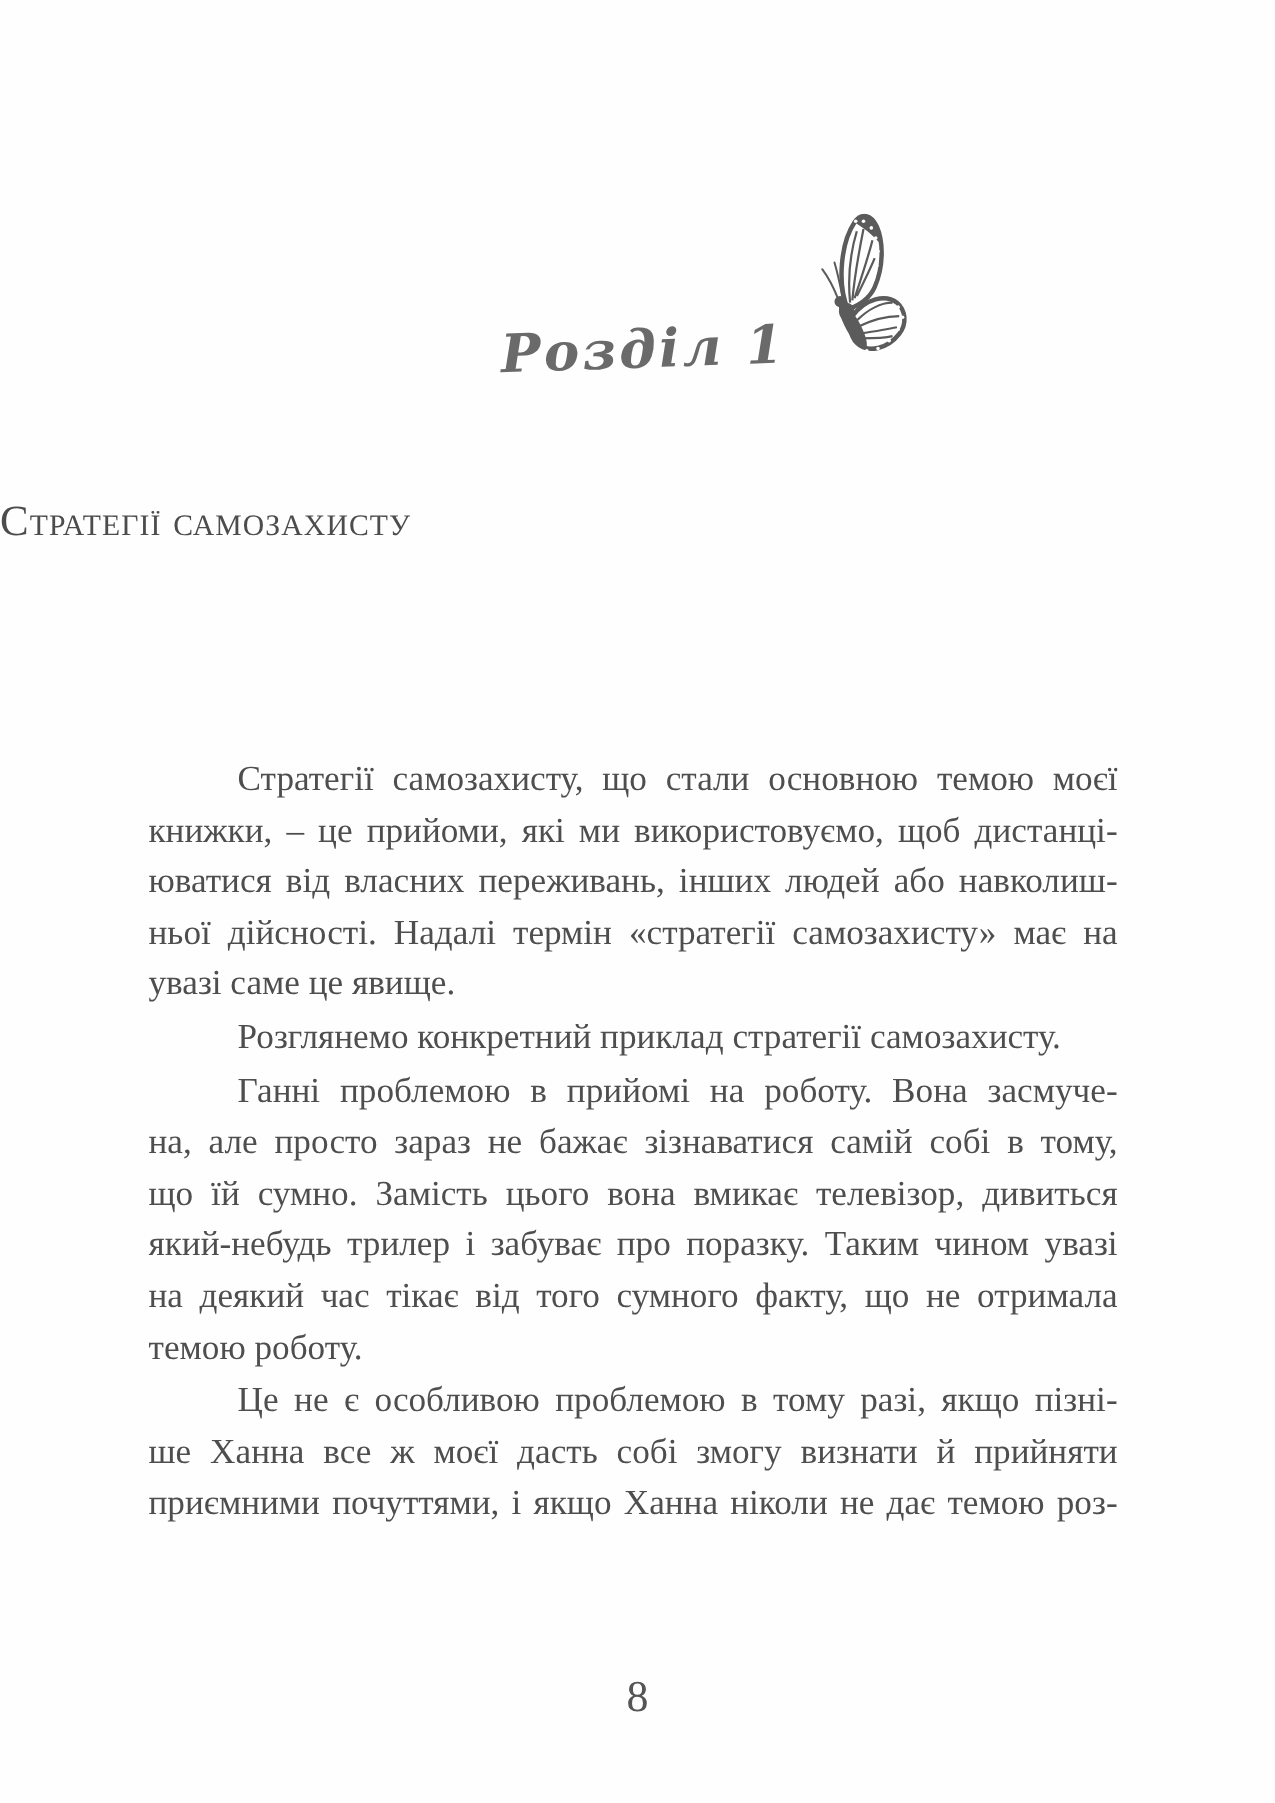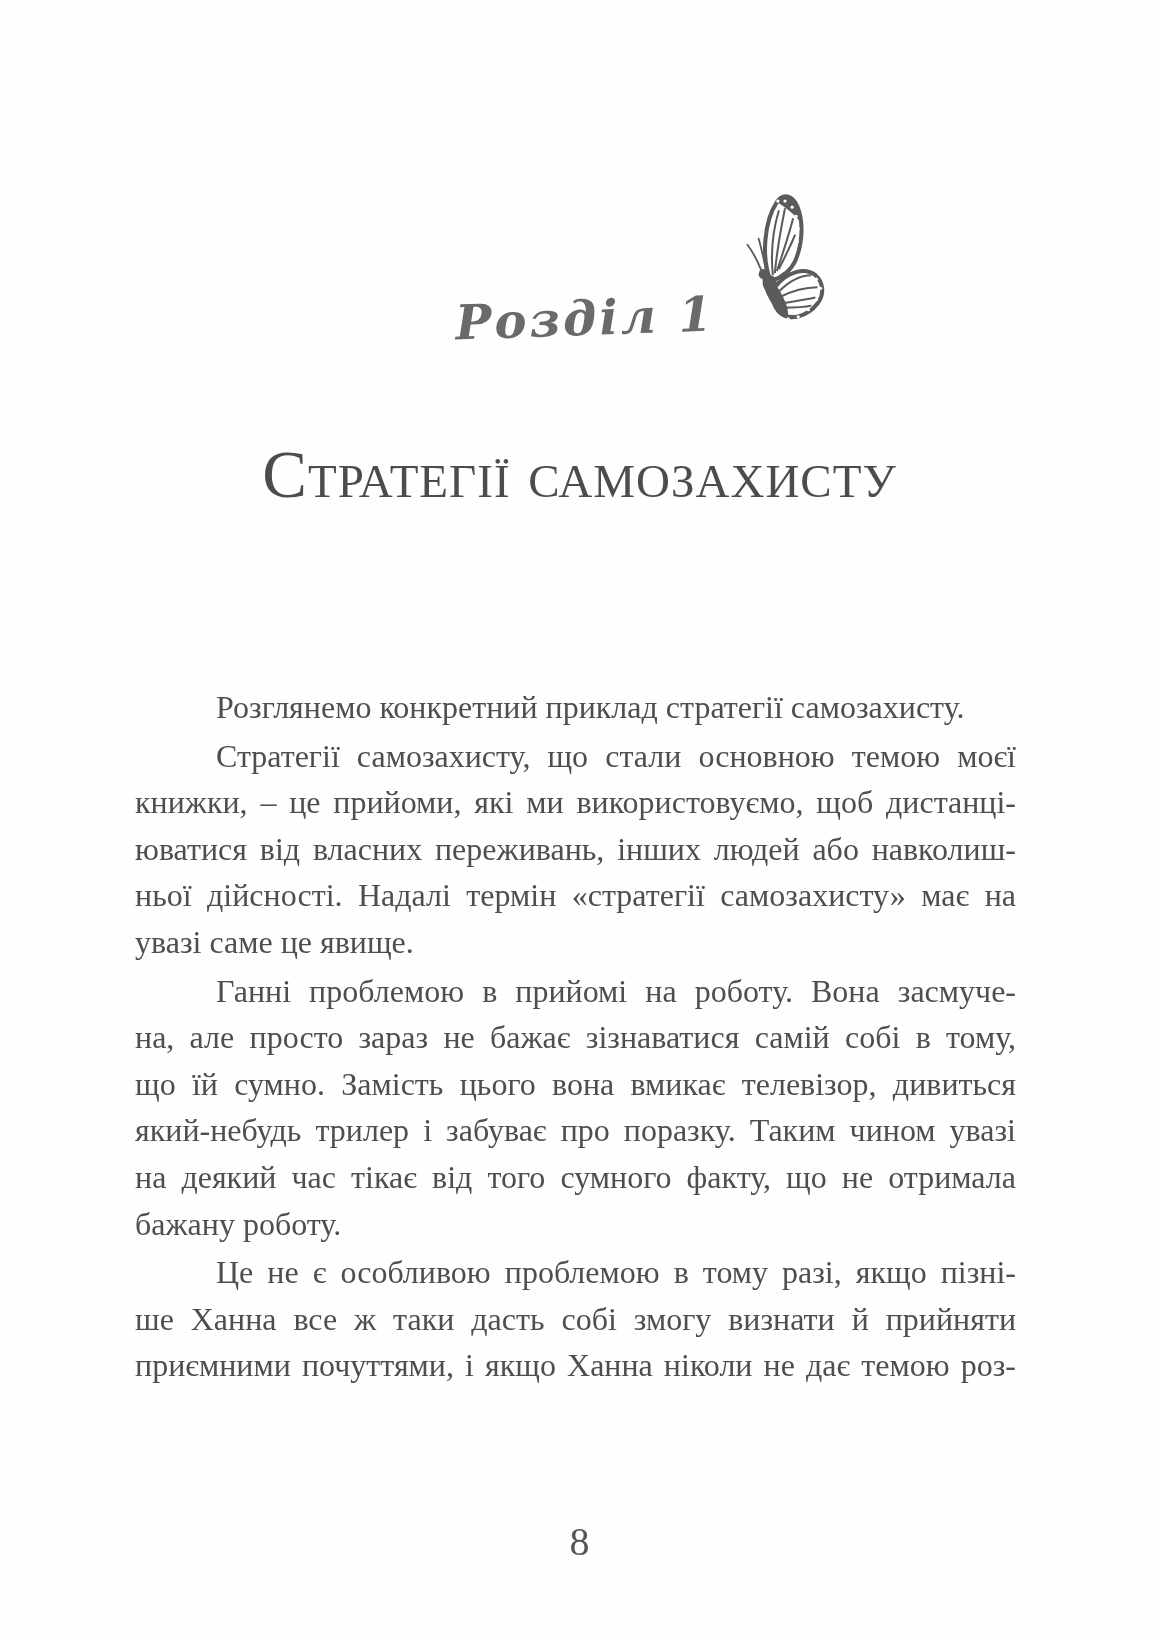--- a/index.html
+++ b/index.html
@@ -25,24 +25,24 @@
   }
   .butterfly{
     position:absolute;
     left:744px;top:194px;
     width:82px;height:138px;
   }
   .chapter-title{
     position:absolute;
     top:444px;left:0;width:1159px;
     margin:0;
-    text-align:center;
+    text-align:left;
     font-weight:normal;
     font-variant:small-caps;
-    font-size:67px;
+    font-size:39px;
     line-height:60px;
     letter-spacing:1px;
     color:#4c4c4c;
   }
   .body-text{
     position:absolute;
     left:135px;top:684px;width:881px;
     font-size:32px;
     color:#4e4e4e;
   }
@@ -117,39 +117,39 @@
         <circle cx="63" cy="114" r="1.6"></circle>
       <circle cx="53" cy="121" r="1.6"></circle>
         <circle cx="43" cy="123" r="1.6"></circle>
     </g>
   </svg>
 
   <h1 class="chapter-title">Стратегії самозахисту</h1>
 
   <div class="body-text" id="body-text">
       <div class="para">
-        <div class="line indent">Розглянемо конкретний приклад стратегії самозахисту.</div>
-      </div>
-      <div class="para">
         <div class="line indent j">Стратегії самозахисту, що стали основною темою моєї</div>
         <div class="line j">книжки, – це прийоми, які ми використовуємо, щоб дистанці-</div>
         <div class="line j">юватися від власних переживань, інших людей або навколиш-</div>
         <div class="line j">ньої дійсності. Надалі термін «стратегії самозахисту» має на</div>
         <div class="line">увазі саме це явище.</div>
       </div>
       <div class="para">
+        <div class="line indent">Розглянемо конкретний приклад стратегії самозахисту.</div>
+      </div>
+      <div class="para">
         <div class="line indent j">Ганні проблемою в прийомі на роботу. Вона засмуче-</div>
         <div class="line j">на, але просто зараз не бажає зізнаватися самій собі в тому,</div>
         <div class="line j">що їй сумно. Замість цього вона вмикає телевізор, дивиться</div>
         <div class="line j">який-небудь трилер і забуває про поразку. Таким чином увазі</div>
         <div class="line j">на деякий час тікає від того сумного факту, що не отримала</div>
-        <div class="line">бажану роботу.</div>
+        <div class="line">темою роботу.</div>
       </div>
       <div class="para">
         <div class="line indent j">Це не є особливою проблемою в тому разі, якщо пізні-</div>
-        <div class="line j">ше Ханна все ж таки дасть собі змогу визнати й прийняти</div>
+        <div class="line j">ше Ханна все ж моєї дасть собі змогу визнати й прийняти</div>
         <div class="line j">приємними почуттями, і якщо Ханна ніколи не дає темою роз-</div>
       </div>
     </div>
 
   <div class="page-number">8</div>
 
 </div>
 
 </body></html>

